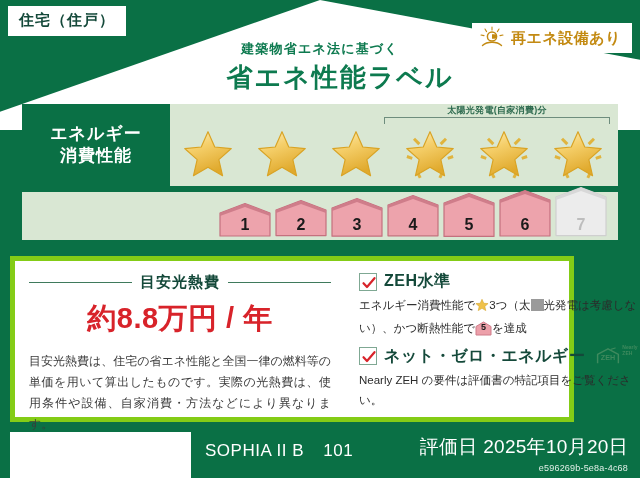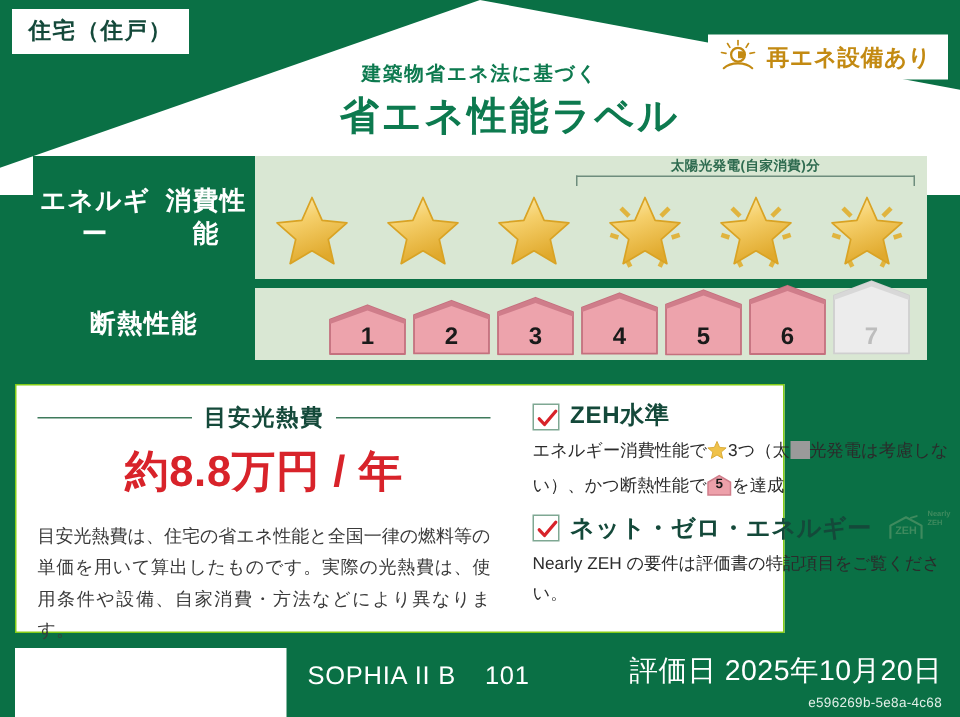--- a/index.html
+++ b/index.html
@@ -100,21 +100,21 @@
     background: #d9e7d3;
   }
   .perf-label {
     flex: 0 0 148px;
     background: #0a7045;
     color: #ffffff;
     font-size: 17px;
     font-weight: bold;
     letter-spacing: 1px;
     display: flex;
-    flex-direction: row;
+    flex-direction: column;
     align-items: center;
     justify-content: center;
     line-height: 1.32;
     text-align: center;
   }
   .perf-body {
     flex: 1 1 auto;
     position: relative;
     border-radius: 21px;
   }
@@ -174,23 +174,23 @@
     font-size: 16px;
     font-weight: bold;
     color: #1a1a1a;
   }
   .house-step.inactive .num { color: #bdbdbd; }
 
   
   .panel {
     position: absolute;
     left: 10px; top: 256px;
-    width: 513px; height: 166px;
+    width: 564px; height: 166px;
     background: #ffffff;
-    border: 1px solid #84cc16;
+    border: 5px solid #84cc16;
     z-index: 4;
     display: flex;
   }
   .panel-left {
     flex: 0 0 330px;
     padding: 10px 14px 0 14px;
     position: relative;
   }
   .panel-divider {
     width: 1px;
@@ -494,23 +494,20 @@
                 <line x1="22" y1="58" x2="25" y2="64" stroke="#e0b43e" stroke-width="3.4" stroke-linecap="butt"></line>
                 <line x1="47" y1="64" x2="50" y2="58" stroke="#e0b43e" stroke-width="3.4" stroke-linecap="butt"></line>
          <path d="M36 12 L43.6 29.2 L62.2 31 L48.2 43.4 L52.4 61.6 L36 52 L19.6 61.6 L23.8 43.4 L9.8 31 L28.4 29.2 Z" fill="url(#sg5)" stroke="#d9a324" stroke-width="1.3" stroke-linejoin="round"></path>
        </svg>
             </div>
           </div>
       </div>
     </div>
 
     <div class="perf-row">
-      <div class="perf-label">
-        <span>断熱性能</span>
-      </div>
       <div class="perf-body insul-body" id="insul-body">
           <span class="house-step">
             <svg width="54" height="35" viewBox="0 0 54 35">
          <path d="M2 34 L2 11 L27 1.5 L52 11 L52 34 Z" fill="#eda3ac" stroke="#c4707e" stroke-width="1.2" stroke-linejoin="round"></path>
          <path d="M2 11 L27 1.5 L52 11 L52 14 L27 5 L2 14 Z" fill="#cf7d8a"></path>
        </svg>
        <span class="num">1</span>
           </span>
           <span class="house-step">
             <svg width="54" height="37.6" viewBox="0 0 54 37.6">

